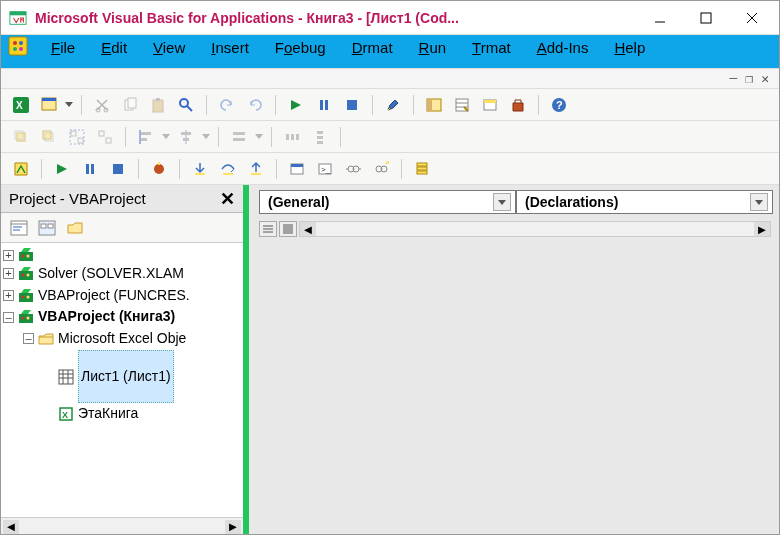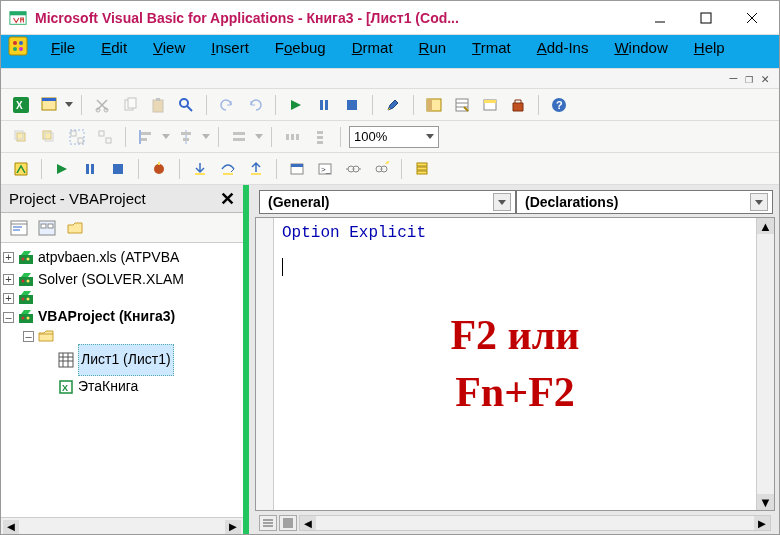--- a/index.html
+++ b/index.html
@@ -124,21 +124,21 @@
     line-height:1.55;
     position:relative;
   }
   .node { display:flex; align-items:center; white-space:nowrap; }
   .node .sq {
     width:11px;height:11px;border:1px solid #888;display:flex;align-items:center;justify-content:center;
     font-size:11px; line-height:1; margin-right:4px; color:#444; background:#fff;
   }
   .ind1{padding-left:0px;} .ind2{padding-left:20px;} .ind3{padding-left:40px;}
   .nicon{width:16px;height:16px;margin-right:4px;flex-shrink:0;}
-  .node.sel span.lbl { background:#cde8ff; border:1px dotted #5aa; padding:4px 2px;}
+  .node.sel span.lbl { background:#cde8ff; border:1px dotted #5aa; padding:15px 2px;}
   .hscroll {
     height:18px;
     background:#f0f0f0;
     border-top:1px solid #ccc;
     display:flex; align-items:center; justify-content:space-between;
     padding:0 2px;
   }
   .hscroll .arr{width:16px;height:14px;background:#ddd;display:flex;align-items:center;justify-content:center;}
 
   
@@ -238,21 +238,20 @@
   </svg>
   <div class="menuitem"><span class="ul">F</span><span>ile</span></div>
   <div class="menuitem"><span class="ul">E</span><span>dit</span></div>
   <div class="menuitem"><span class="ul">V</span><span>iew</span></div>
   <div class="menuitem"><span class="ul">I</span><span>nsert</span></div>
   <div class="menuitem"><span>F</span><span class="ul">o</span><span>ebug</span></div>
   <div class="menuitem"><span class="ul">D</span><span>rmat</span></div>
   <div class="menuitem"><span class="ul">R</span><span>un</span></div>
   <div class="menuitem"><span class="ul">T</span><span>rmat</span></div>
   <div class="menuitem"><span class="ul">A</span><span>dd-Ins</span></div>
-  <div class="menuitem"><span class="ul">W</span><span>indow</span></div>
   <div class="menuitem"><span class="ul">H</span><span>elp</span></div>
 </div>
 
 <div class="subwin">
   <span>—</span>
   <span>❐</span>
   <span>✕</span>
 </div>
 
 <div class="toolbar">
@@ -428,24 +427,20 @@
       </svg>
     </div>
   <div class="tbtn disabled">
       <svg width="16" height="16">
         <rect x="5" y="2" width="6" height="3" fill="#888"></rect>
         <rect x="5" y="7" width="6" height="3" fill="#888"></rect>
         <rect x="5" y="12" width="6" height="3" fill="#888"></rect>
       </svg>
     </div>
   <div class="sep"></div>
-  <div class="zoombox">
-    <span>100%</span>
-    <div class="chev-down"></div>
-  </div>
 </div>
 
 <div class="toolbar">
   <div class="tbtn">
       <svg width="16" height="16">
         <path d="M2 2 L14 2 L14 14 L2 14 Z" fill="#ffe060" stroke="#a80"></path>
         <path d="M4 12 L8 5 L12 12" stroke="#1a8f3c" stroke-width="1.5" fill="none"></path>
       </svg>
     </div>
   <div class="sep"></div>
@@ -561,57 +556,58 @@
     </div>
     <div class="tree">
       <div class="node ind1">
           <span class="sq">+</span>
           <svg class="nicon" viewBox="0 0 16 16">
             <rect x="1" y="5" width="14" height="9" fill="#1a8f3c"></rect>
             <path d="M3 5 L6 1 L13 1 L10 5 Z" fill="#2ac050"></path>
             <circle cx="5" cy="9" r="1.5" fill="#c33"></circle>
             <circle cx="10" cy="9" r="1.5" fill="#ffe060"></circle>
           </svg>
-          <span class="lbl">atpvbaen.xls (ATPVBA</span>
         </div>
       <div class="node ind1">
           <span class="sq">+</span>
           <svg class="nicon" viewBox="0 0 16 16">
             <rect x="1" y="5" width="14" height="9" fill="#1a8f3c"></rect>
             <path d="M3 5 L6 1 L13 1 L10 5 Z" fill="#2ac050"></path>
             <circle cx="5" cy="9" r="1.5" fill="#c33"></circle>
             <circle cx="10" cy="9" r="1.5" fill="#ffe060"></circle>
           </svg>
           <span class="lbl">Solver (SOLVER.XLAM</span>
         </div>
       <div class="node ind1">
           <span class="sq">+</span>
           <svg class="nicon" viewBox="0 0 16 16">
             <rect x="1" y="5" width="14" height="9" fill="#1a8f3c"></rect>
             <path d="M3 5 L6 1 L13 1 L10 5 Z" fill="#2ac050"></path>
             <circle cx="5" cy="9" r="1.5" fill="#c33"></circle>
             <circle cx="10" cy="9" r="1.5" fill="#ffe060"></circle>
           </svg>
+          <span class="lbl">VBAProject (FUNCRES.</span>
         </div>
       <div class="node ind1">
           <span class="sq">–</span>
           <svg class="nicon" viewBox="0 0 16 16">
             <rect x="1" y="5" width="14" height="9" fill="#1a8f3c"></rect>
             <path d="M3 5 L6 1 L13 1 L10 5 Z" fill="#2ac050"></path>
             <circle cx="5" cy="9" r="1.5" fill="#c33"></circle>
             <circle cx="10" cy="9" r="1.5" fill="#ffe060"></circle>
           </svg>
           <span class="lbl" style="font-weight:bold">VBAProject (Книга3)</span>
         </div>
       <div class="node ind2">
           <span class="sq">–</span>
           <svg class="nicon" viewBox="0 0 16 16">
             <path d="M1 5 L6 5 L8 3 L15 3 L15 13 L1 13 Z" fill="#ffe8a0" stroke="#c9a030"></path>
             <path d="M1 6 L15 6" stroke="#c9a030"></path>
           </svg>
+          <span class="lbl">Microsoft Excel Obje</span>
         </div>
       <div class="node ind3 sel">
           <span style="width:15px"></span>
           <svg class="nicon" viewBox="0 0 16 16">
             <rect x="1" y="1" width="14" height="14" fill="#fff" stroke="#555"></rect>
             <line x1="1" y1="5" x2="15" y2="5" stroke="#555"></line>
             <line x1="1" y1="9" x2="15" y2="9" stroke="#555"></line>
             <line x1="5" y1="1" x2="5" y2="15" stroke="#555"></line>
             <line x1="10" y1="1" x2="10" y2="15" stroke="#555"></line>
           </svg>
@@ -640,38 +636,20 @@
             <div class="chev-down"></div>
           </div>
       </div>
       <div class="dd">
         <span>(Declarations)</span>
         <div class="btn">
             <div class="chev-down"></div>
           </div>
       </div>
     </div>
-    <div class="codewrap">
-      <div class="gutter"></div>
-      <div class="code">
-        <div>Option Explicit</div>
-        <div style="height:10px"></div>
-        <span class="caret"></span>
-        <div class="overlay">
-          <div class="overlay-text">
-            <div>F2 или</div>
-            <div>Fn+F2</div>
-          </div>
-        </div>
-      </div>
-      <div class="vscroll">
-        <div class="arr">▲</div>
-        <div class="arr">▼</div>
-      </div>
-    </div>
     <div class="right-hscroll">
       <div class="mode">
           <svg width="12" height="10">
             <line x1="1" y1="2" x2="11" y2="2" stroke="#555"></line>
             <line x1="1" y1="5" x2="11" y2="5" stroke="#555"></line>
             <line x1="1" y1="8" x2="11" y2="8" stroke="#555"></line>
           </svg>
         </div>
       <div class="mode">
           <svg width="12" height="10">

